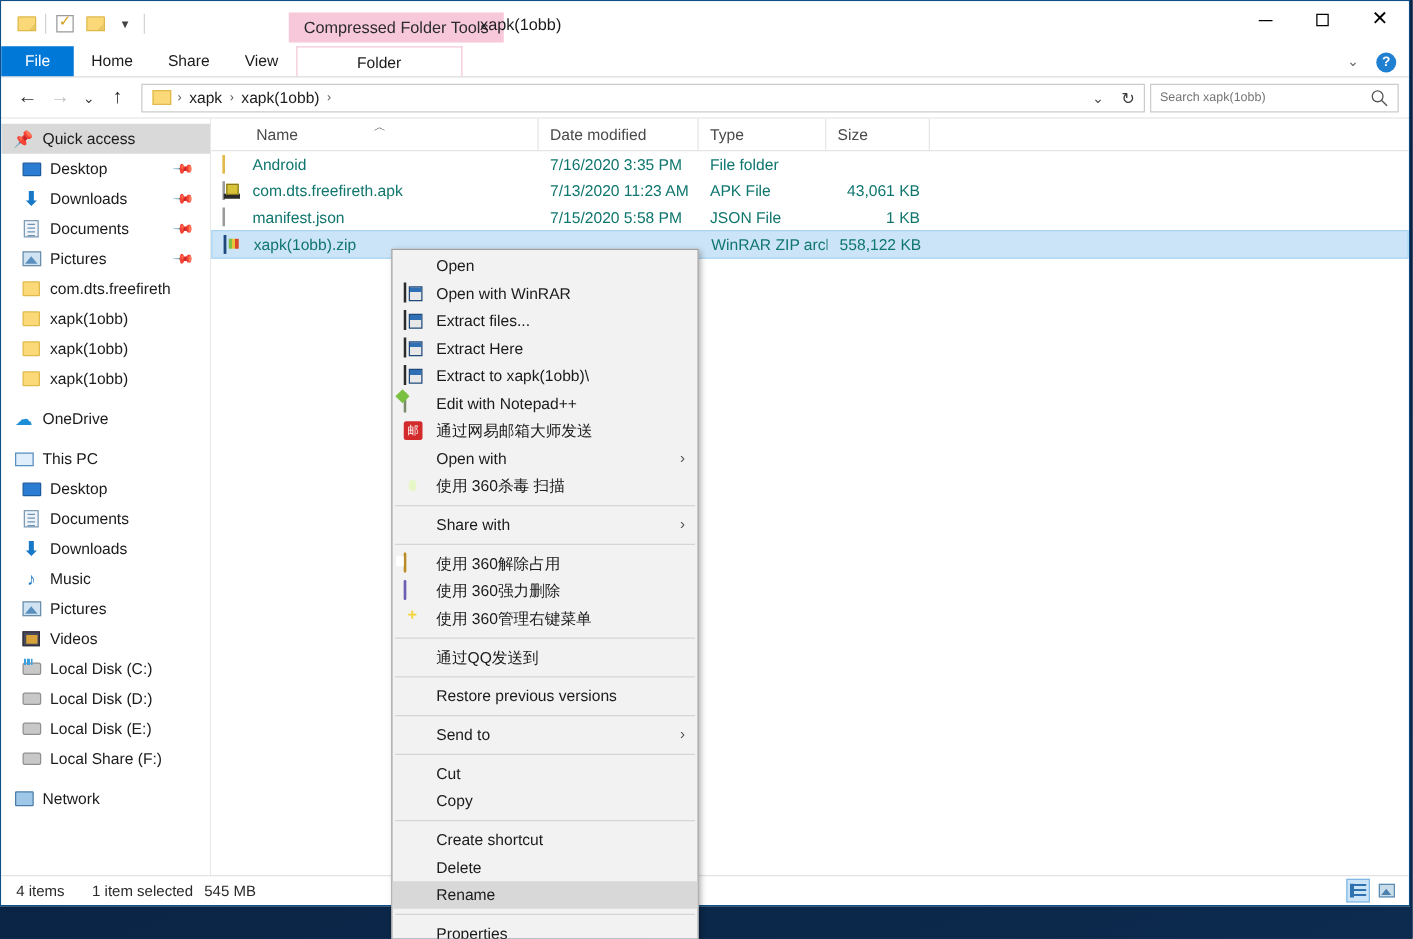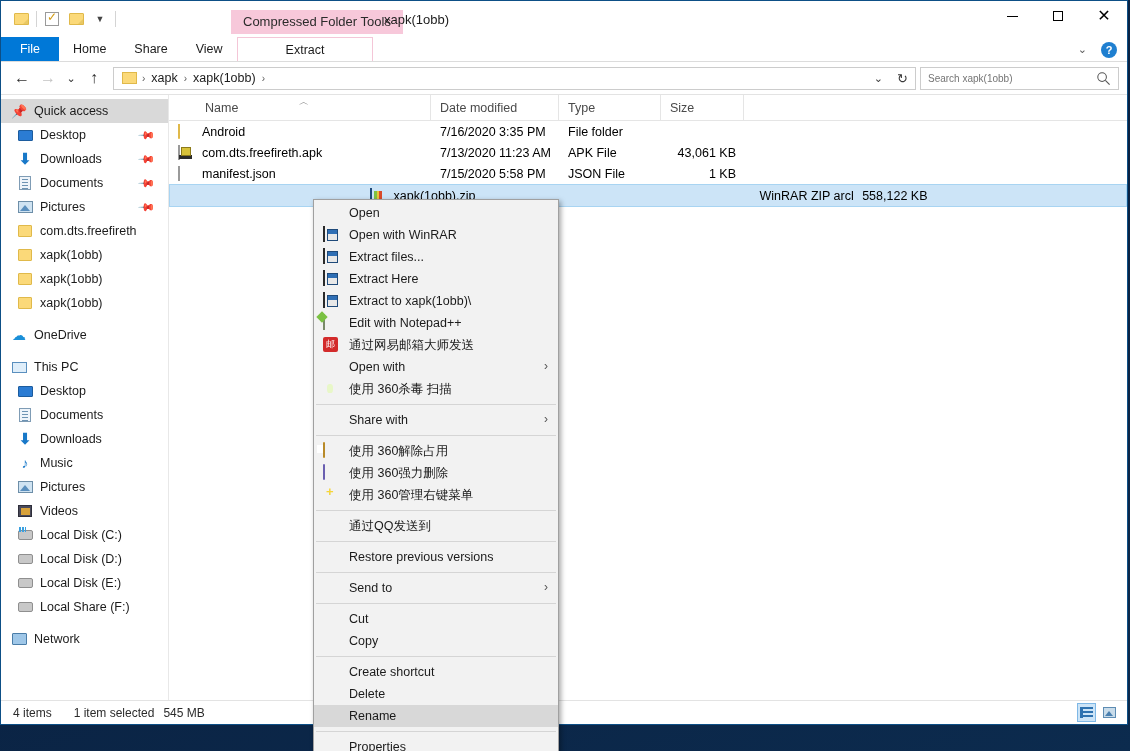--- a/index.html
+++ b/index.html
@@ -306,24 +306,24 @@
   .col.type { width: 102px; }
   .col.size { width: 83px; }
   #sortcaret {
     position: absolute; left: 130px; top: 0px;
     font-size: 10px; color: #6a6a6a;
   }
   #rows { flex: 1 1 auto; position: relative; }
   .row {
     height: 21px;
     display: flex; align-items: center;
-    font-size: 12.5px; color: #000000;
+    font-size: 12.5px; color: #0f766e;
     white-space: nowrap;
   }
-  .row.sel { background: #cce4f7; border: 1px solid #a8d4f2; height: 23px; justify-content: center; }
+  .row.sel { background: #cce4f7; border: 1px solid #a8d4f2; height: 23px; }
   .cell { padding-left: 9px; overflow: hidden; }
   .cell.name { width: 262px; display: flex; align-items: center; gap: 8px; }
   .cell.date { width: 128px; }
   .cell.type { width: 102px; }
   .cell.size { width: 83px; text-align: right; padding-right: 8px; padding-left: 0; }
 
   .fi { width: 16px; height: 16px; flex: 0 0 16px; position: relative; }
   .fi-folder {
     width: 15px; height: 12px; background: #fbd979;
     border: 1px solid #e0b94a; border-radius: 1px; margin-top: 2px;
@@ -528,21 +528,21 @@
             <span class="glyph-close">✕</span>
           </div>
       </div>
     </div>
 
     <div id="tabstrip">
       <div class="tab file">File</div>
       <div class="tab">Home</div>
       <div class="tab">Share</div>
       <div class="tab">View</div>
-      <div class="tab extract">Extract</div>
+      <div class="tab extract">Folder</div>
       <div id="tabstrip-right">
         <span class="chev-exp">⌄</span>
         <span class="help-ico">?</span>
       </div>
     </div>
 
     <div id="addrbar">
       <div class="navbtn">←</div>
       <div class="navbtn dis">→</div>
       <div class="navbtn small">⌄</div>

